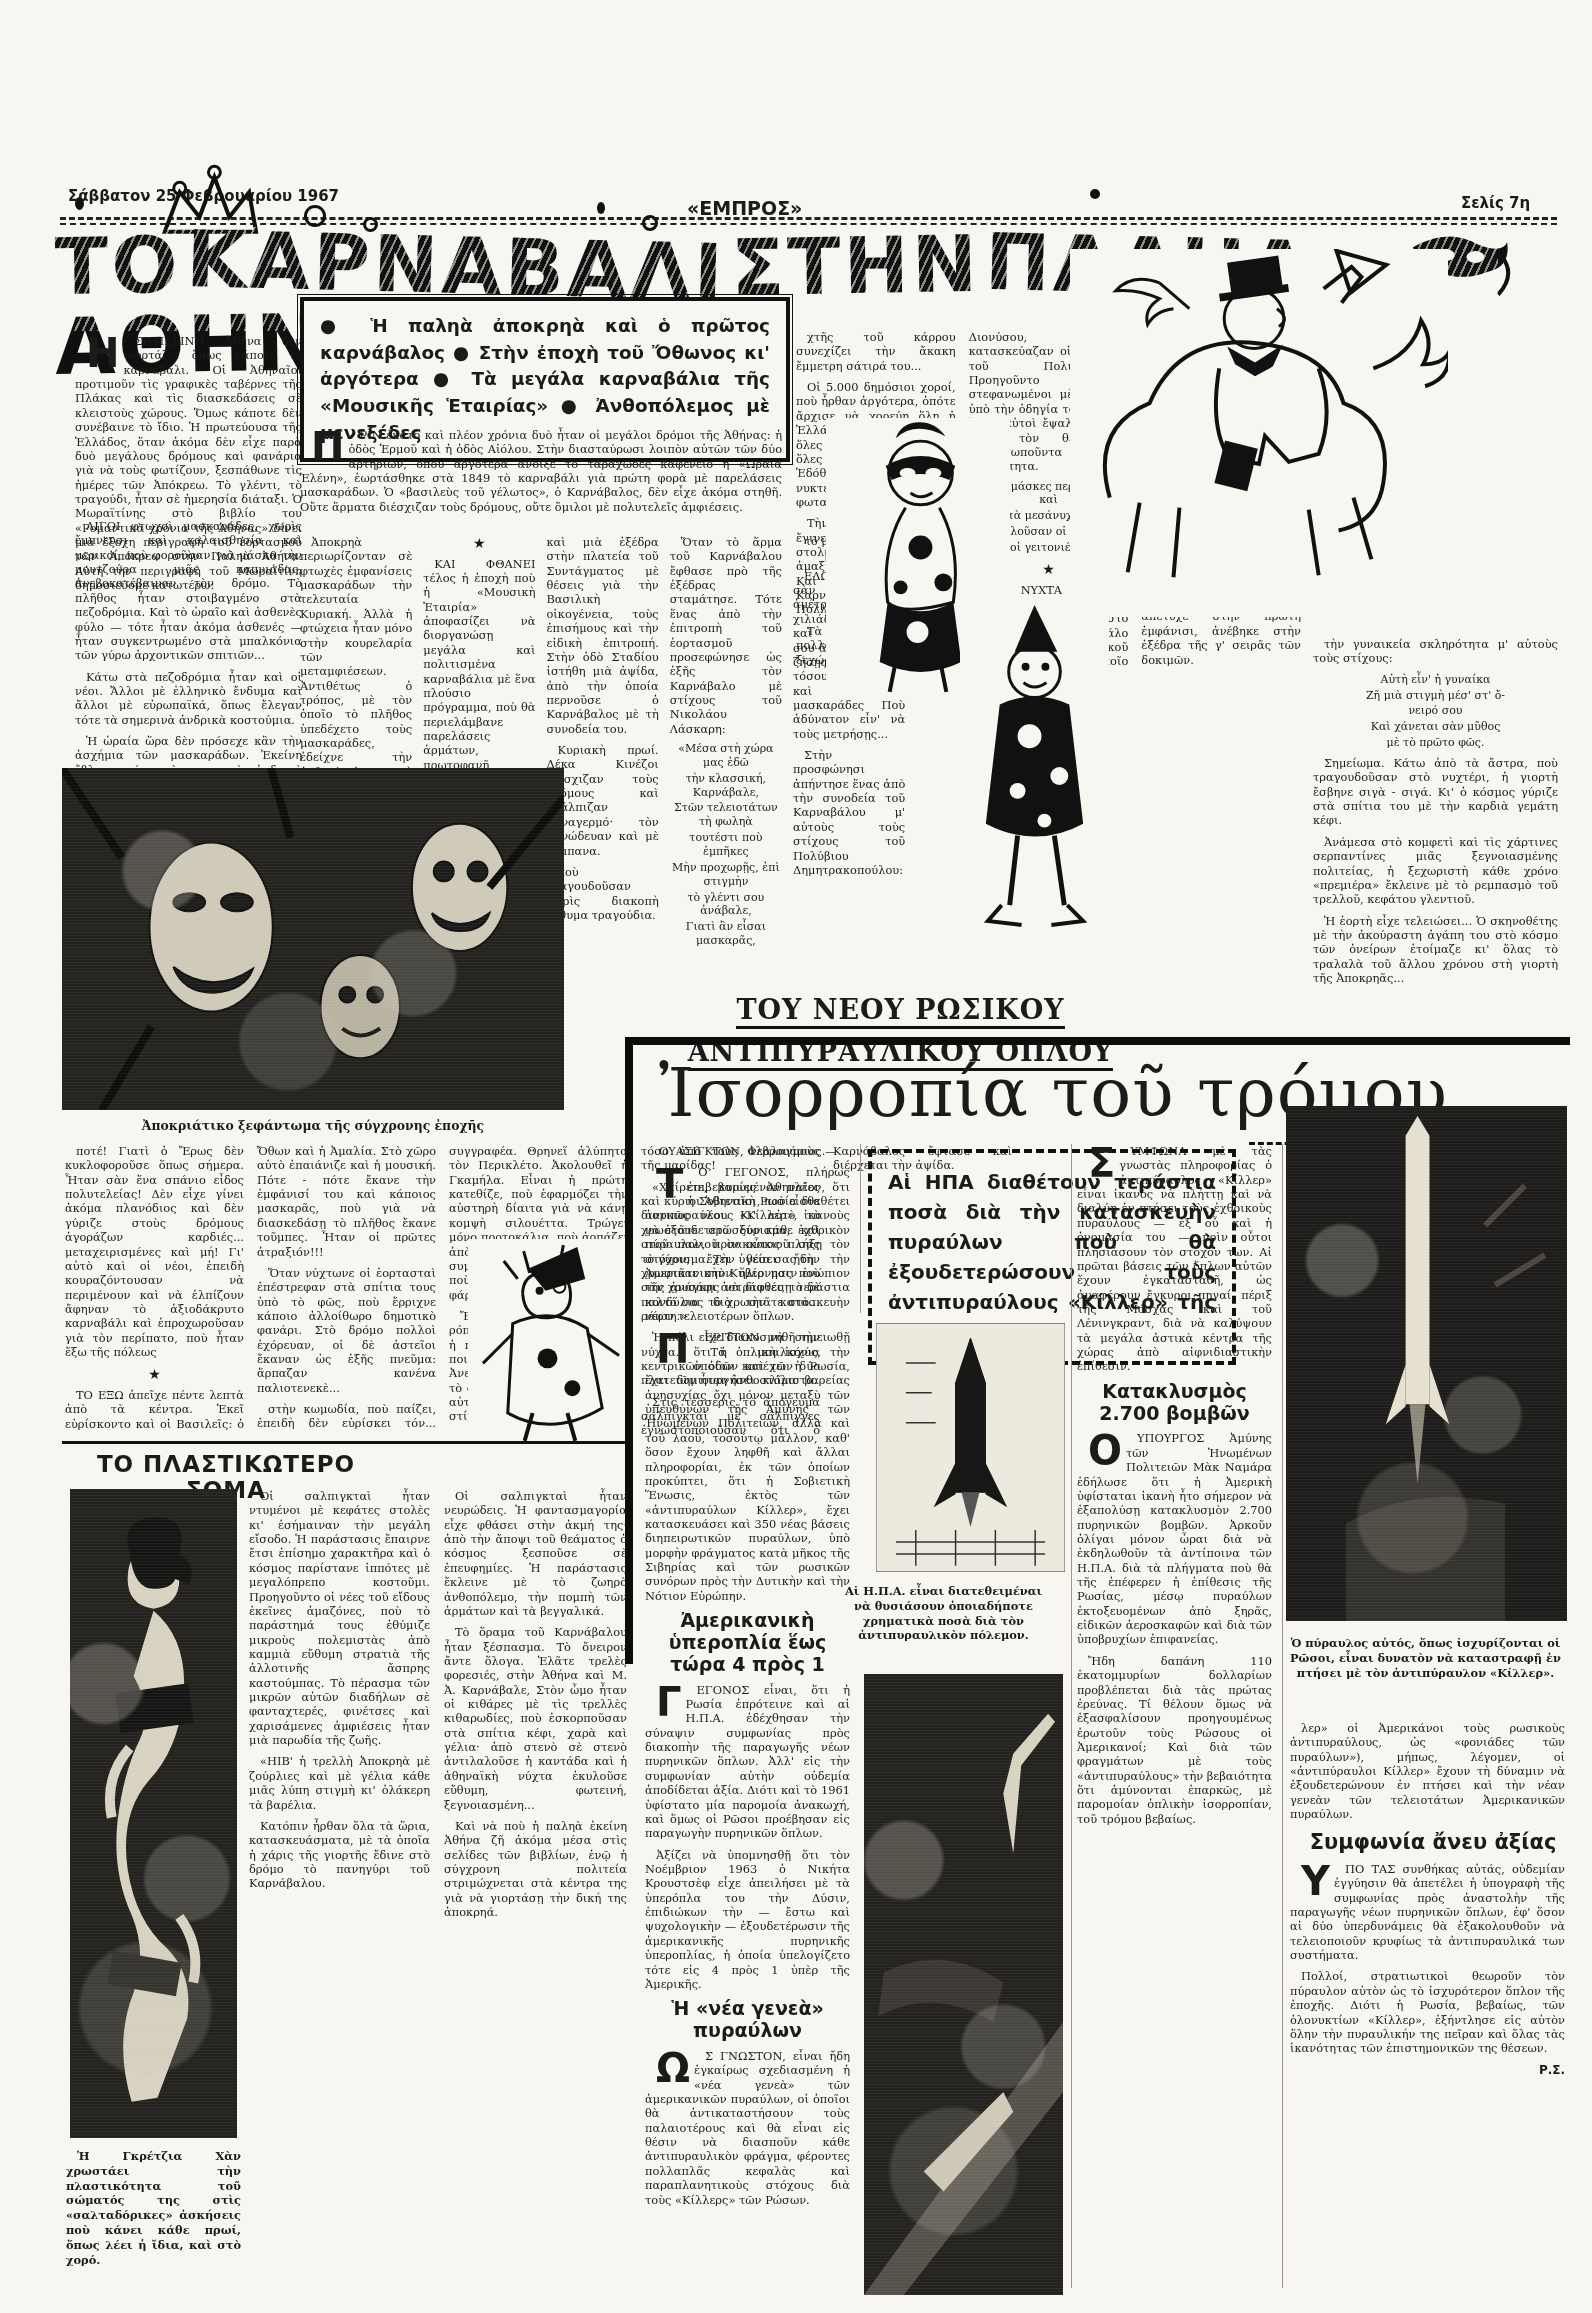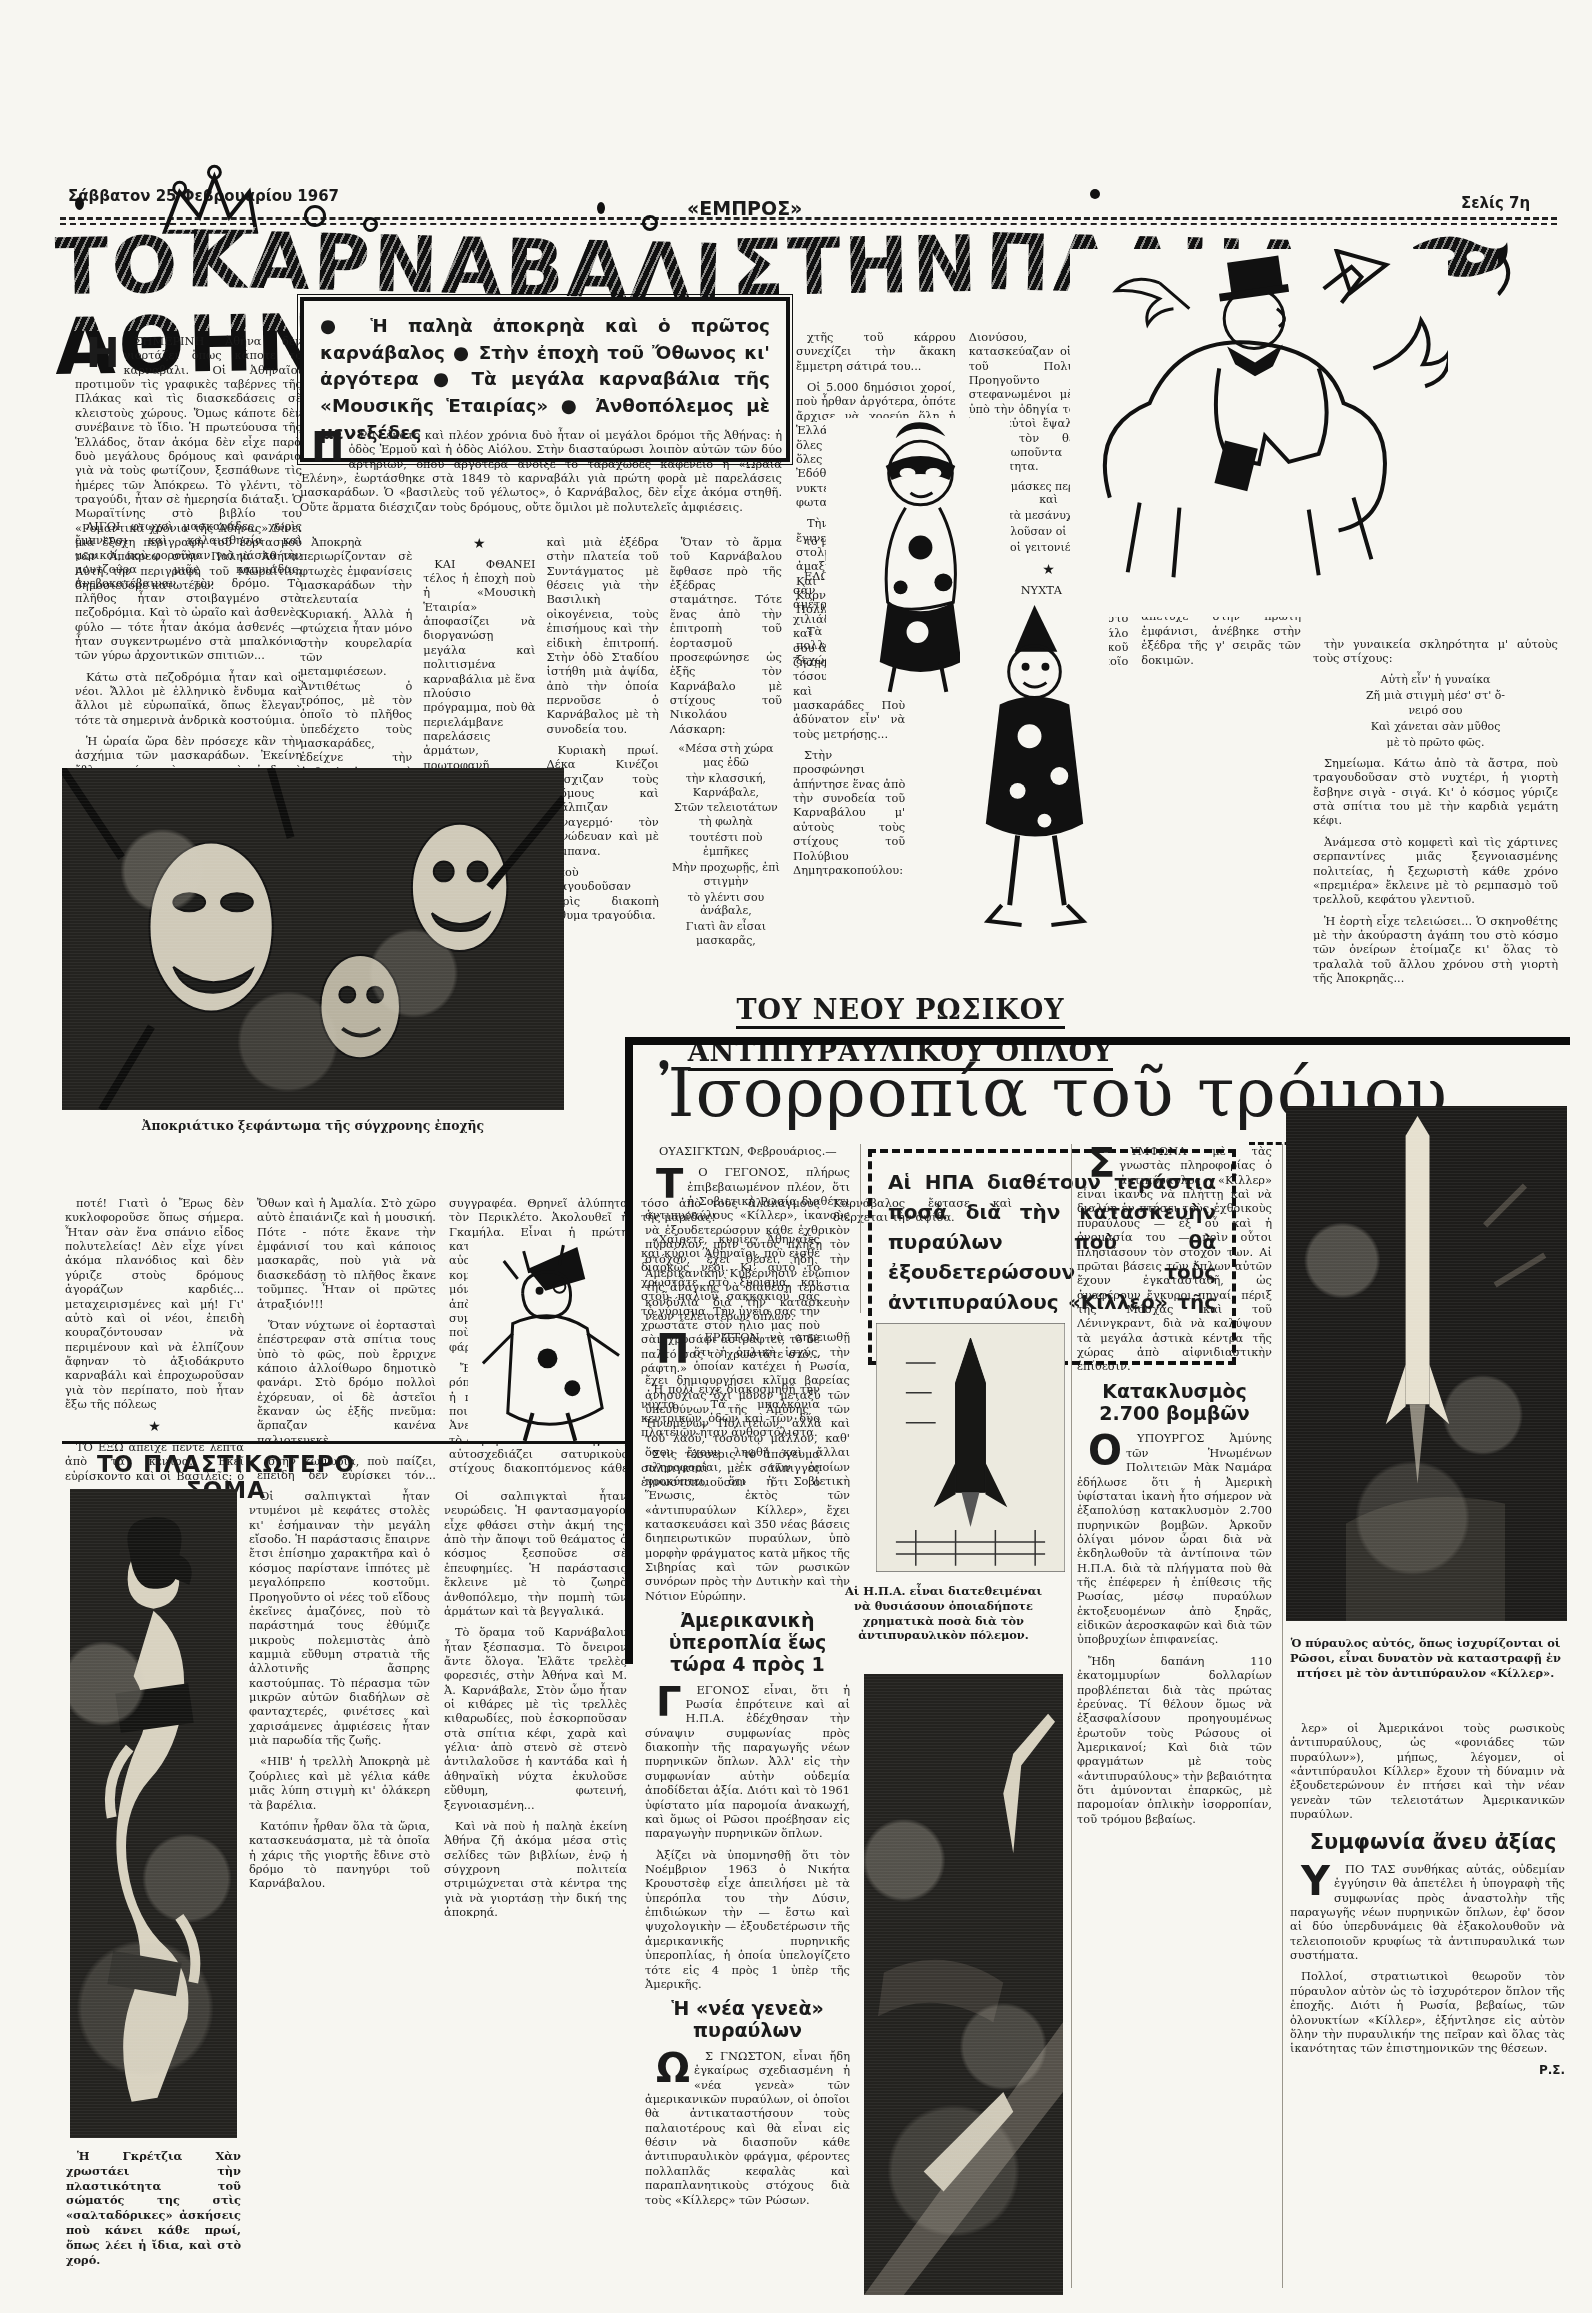--- a/index.html
+++ b/index.html
@@ -234,21 +234,21 @@
         <ellipse cx="300" cy="240" rx="40" ry="52" fill="#b8b2a0"></ellipse>
         <circle cx="287" cy="228" r="8" fill="#1c1c1a"></circle>
           <circle cx="315" cy="228" r="8" fill="#1c1c1a"></circle>
         <path d="M282 262 q18 14 38 0" fill="none" stroke="#1c1c1a" stroke-width="4"></path>
       </g>
       <path d="M0 0 L60 90 M505 30 L430 120 M210 0 L230 70 M40 344 L90 260" stroke="#0d0d0c" stroke-width="8"></path>
     </svg>
   </div>
   <div class="abs capt" style="top:1118px;left:62px;width:502px;">Ἀποκριάτικο ξεφάντωμα τῆς σύγχρονης ἐποχῆς</div>
 
-  <div class="abs col cols3" style="top:1196px;left:65px;width:563px;height:295px;">
+  <div class="abs col cols3" style="top:1144px;left:65px;width:563px;height:295px;">
     <div>
         <p>ποτέ! Γιατὶ ὁ Ἔρως δὲν κυκλοφοροῦσε ὅπως σήμερα. Ἦταν σὰν ἕνα σπάνιο εἶδος πολυτελείας! Δὲν εἶχε γίνει ἀκόμα πλανόδιος καὶ δὲν γύριζε στοὺς δρόμους ἀγοράζων καρδιές... μεταχειρισμένες καὶ μή! Γι' αὐτὸ καὶ οἱ νέοι, ἐπειδὴ κουραζόντουσαν νὰ περιμένουν καὶ νὰ ἐλπίζουν ἄφηναν τὸ ἀξιοδάκρυτο καρναβάλι καὶ ἐπροχωροῦσαν γιὰ τὸν περίπατο, ποὺ ἦταν ἔξω τῆς πόλεως</p>
       </div>
     <p class="star">★</p>
     <div>
         <p>ΤΟ ΕΞΩ ἀπεῖχε πέντε λεπτὰ ἀπὸ τὰ κέντρα. Ἐκεῖ εὑρίσκοντο καὶ οἱ Βασιλεῖς: ὁ Ὄθων καὶ ἡ Ἀμαλία. Στὸ χῶρο αὐτὸ ἐπαιάνιζε καὶ ἡ μουσική. Πότε - πότε ἔκανε τὴν ἐμφάνισί του καὶ κάποιος μασκαρᾶς, ποὺ γιὰ νὰ διασκεδάσῃ τὸ πλῆθος ἔκανε τοῦμπες. Ἦταν οἱ πρῶτες ἀτραξιόν!!!</p>
         <p>Ὅταν νύχτωνε οἱ ἑορτασταὶ ἐπέστρεφαν στὰ σπίτια τους ὑπὸ τὸ φῶς, ποὺ ἔρριχνε κάποιο ἀλλοίθωρο δημοτικὸ φανάρι. Στὸ δρόμο πολλοὶ ἐχόρευαν, οἱ δὲ ἀστεῖοι ἔκαναν ὡς ἑξῆς πνεῦμα: ἅρπαζαν κανένα παλιοτενεκὲ...</p>
         <p>στὴν κωμωδία, ποὺ παίζει, ἐπειδὴ δὲν εὑρίσκει τόν... συγγραφέα. Θρηνεῖ ἀλύπητα τὸν Περικλέτο. Ἀκολουθεῖ ἡ Γκαμήλα. Εἶναι ἡ πρώτη κατεθίζε, ποὺ ἐφαρμόζει τὴν αὐστηρὴ δίαιτα γιὰ νὰ κάνῃ κομψὴ σιλουέττα. Τρώγει μόνο πορτοκάλια, ποὺ ἁρπάζει ἀπὸ τὸν μανάβη κατὰ συμβουλὴ τοῦ γκαμηλιέρη, ποὺ τραγουδεῖ: «Πορτοκάλι φάρεψε. Σιναϊνά, σιναϊνά...»</p>
         <p>Ἔρχονται κατόπιν τὰ ρόπαλα καὶ τὸ Γαϊτανάκι καὶ ἡ παρέλασις κλείνει μὲ τὸν ποιητὴ τοῦ κάρρου. Ἀνεβασμένος στὸ κάρρο του, τὸ συρόμενο ἀπὸ τὸν Πήγασο, αὐτοσχεδιάζει σατυρικοὺς στίχους διακοπτόμενος κάθε τόσο ἀπὸ τοὺς ἀλαλαγμοὺς τῆς μαρίδας!</p>
         <p>«Χαίρετε, κυρίες Ἀθηναῖες καὶ κύριοι Ἀθηναῖοι, ποὺ εἶσθε διαρκῶς νέοι. Κι' αὐτὸ τὸ χρωστᾶτε στὸ ξύρισμα, καὶ στοῦ παλιοῦ σακκακιοῦ σας τὸ γύρισμα. Τὴν ὑγεία σας τὴν χρωστᾶτε στὸν ἥλιο μας ποὺ σὰν χρυσάφι ἀστράφτει, τὸ δὲ παλτό σας τὸ χρωστᾶτε στὸ... ράφτη.»</p>

